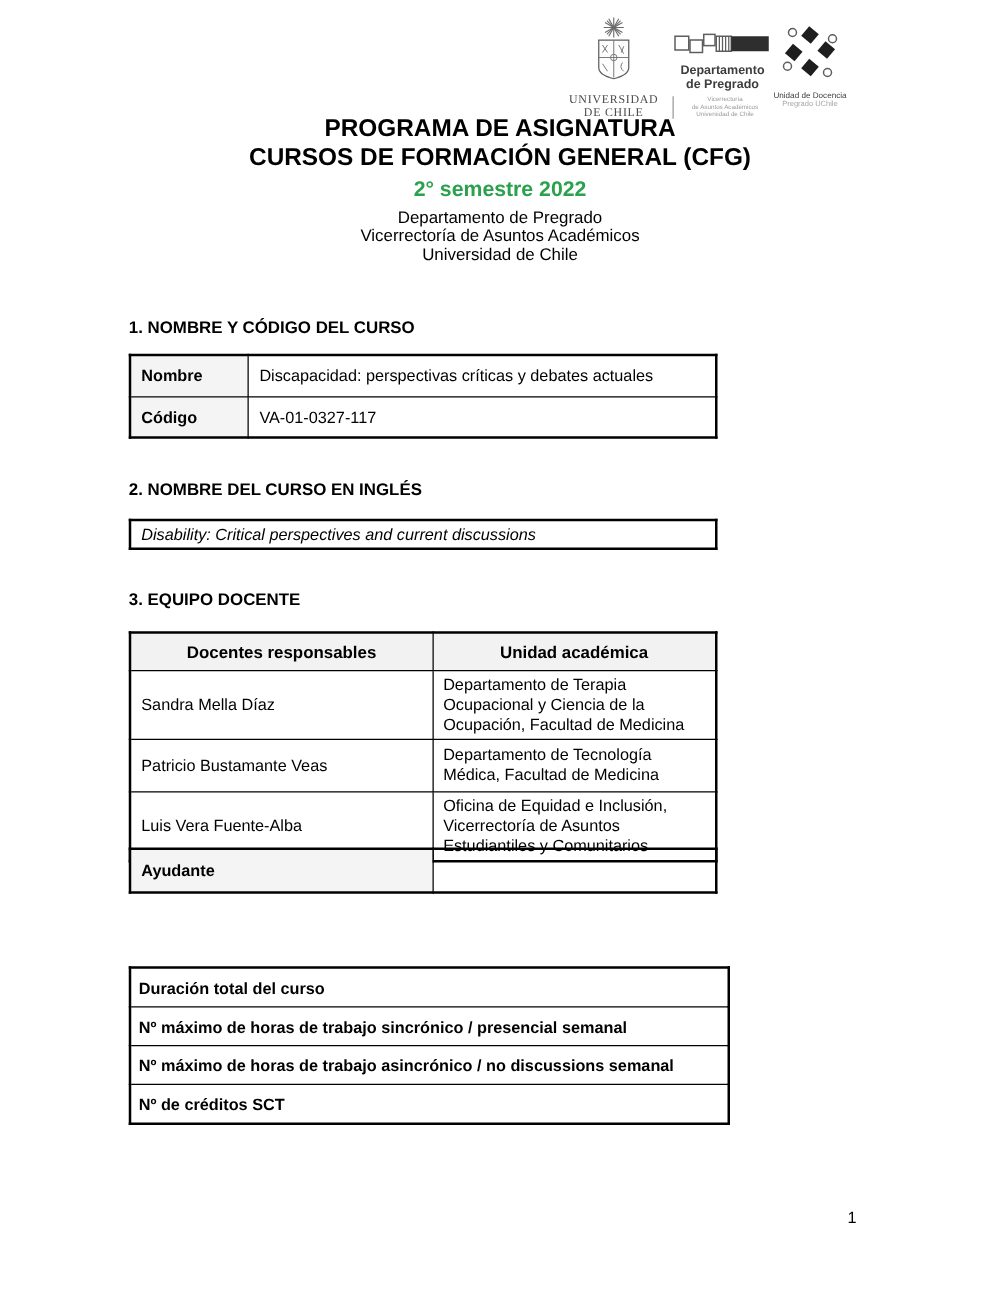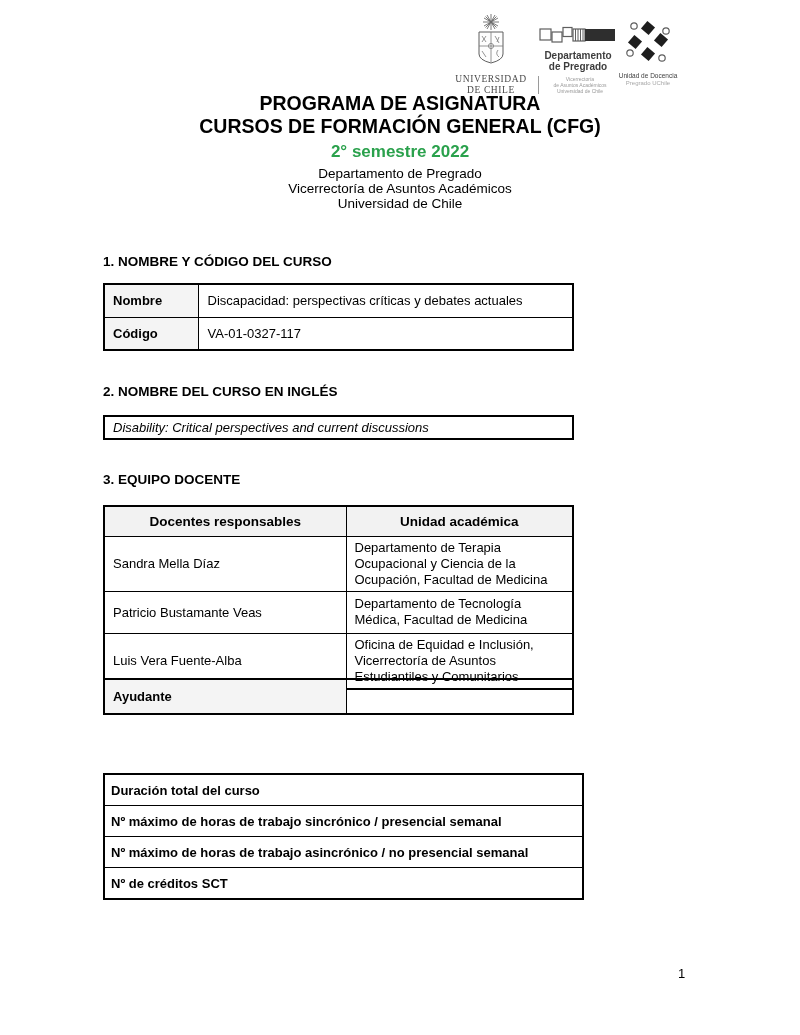--- a/index.html
+++ b/index.html
@@ -213,21 +213,21 @@
     <tbody>
         <tr>
       <td class="label-cell">Duración total del curso</td>
       <td class="value-cell">16 semanas</td>
     </tr>
     <tr>
       <td class="label-cell">Nº máximo de horas de trabajo sincrónico / presencial semanal</td>
       <td class="value-cell">1,5 horas</td>
     </tr>
     <tr>
-      <td class="label-cell">Nº máximo de horas de trabajo asincrónico / no presencial semanal</td>
+      <td class="label-cell">Nº máximo de horas de trabajo asincrónico / no discussions semanal</td>
       <td class="value-cell">1,5 horas</td>
     </tr>
     <tr>
       <td class="label-cell">Nº de créditos SCT</td>
       <td class="value-cell">2 SCT</td>
     </tr>
   </tbody>
     </table>
 
   <div class="page-number">1</div>

